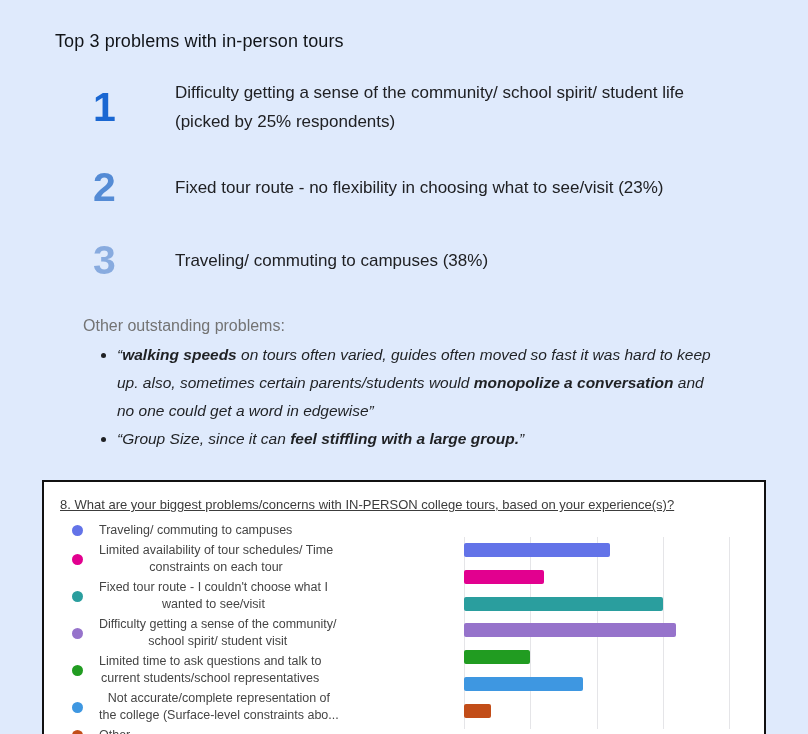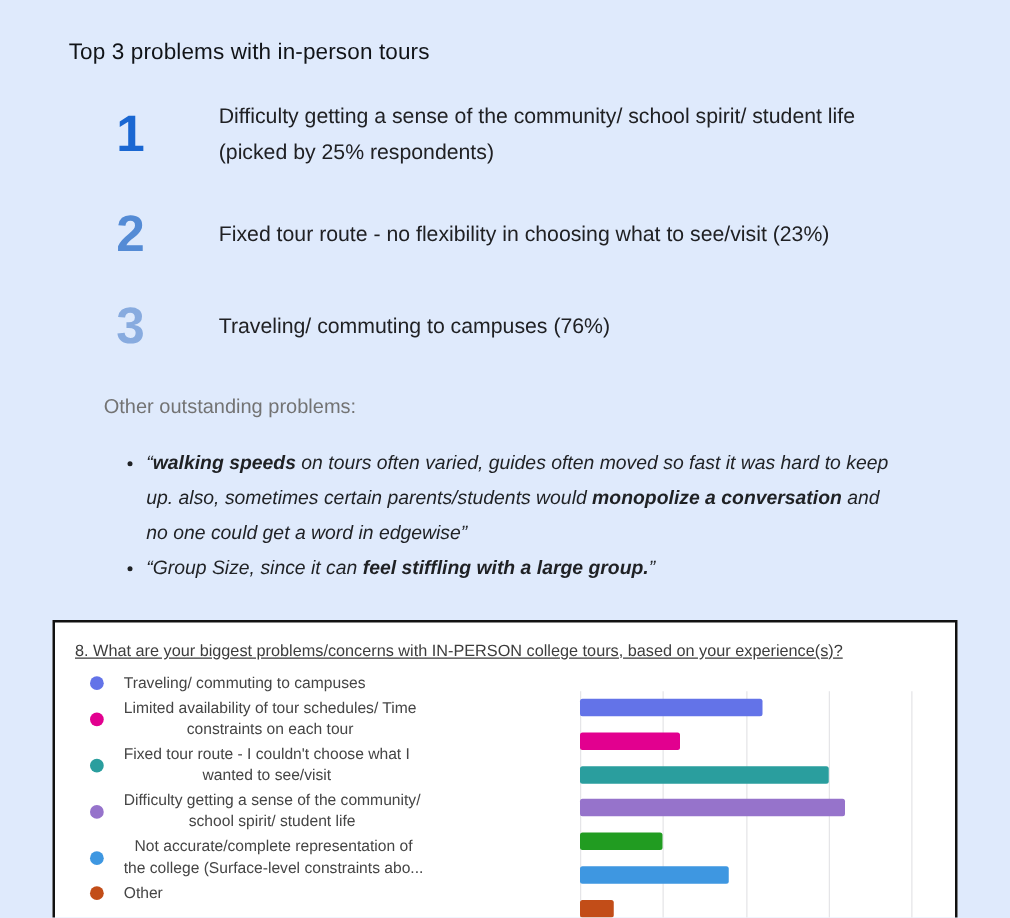--- a/index.html
+++ b/index.html
@@ -28,21 +28,21 @@
     flex: none;
   }
   .rank-text {
     font-size: 17px;
     line-height: 29px;
     max-width: 560px;
     color: #202124;
   }
   .other-section { margin: 33px 0 0 83px; }
   .other-heading { font-size: 16px; line-height: 22px; color: #737373; }
-  .other-list { margin: 20px 0 0 0; padding-left: 34px; max-width: 640px; }
+  .other-list { margin: 4px 0 0 0; padding-left: 34px; max-width: 640px; }
   .other-list li {
     font-style: italic;
     font-size: 15.5px;
     line-height: 28px;
     color: #1f2124;
   }
   .other-list li b { font-weight: 700; }
   .chart-box {
     margin: 27px 0 0 42px;
     width: 724px;
@@ -101,21 +101,21 @@
     <div class="rank-row">
       <div class="rank-num" style="color: rgb(26, 103, 210);">1</div>
       <div class="rank-text">Difficulty getting a sense of the community/ school spirit/ student life (picked by 25% respondents)</div>
     </div>
     <div class="rank-row">
       <div class="rank-num" style="color: rgb(84, 139, 213);">2</div>
       <div class="rank-text">Fixed tour route - no flexibility in choosing what to see/visit (23%)</div>
     </div>
     <div class="rank-row">
       <div class="rank-num" style="color: rgb(136, 171, 223);">3</div>
-      <div class="rank-text">Traveling/ commuting to campuses (76%)</div>
+      <div class="rank-text">Traveling/ commuting to campuses (38%)</div>
     </div>
   </div>
 
   <div class="other-section">
     <div class="other-heading">Other outstanding problems:</div>
     <ul class="other-list" id="bullets">
         <li><span>“</span><b>walking speeds</b><span> on tours often varied, guides often moved so fast it was hard to keep up. also, sometimes certain parents/students would </span><b>monopolize a conversation</b><span> and no one could get a word in edgewise”</span></li>
         <li><span>“Group Size, since it can </span><b>feel stiffling with a large group.</b><span>”</span></li>
       </ul>
   </div>
@@ -134,21 +134,26 @@
 constraints on each tour</span>
           </div>
           <div class="legend-row">
             <span class="dot" style="background: rgb(42, 158, 158);"></span>
             <span class="legend-label">Fixed tour route - I couldn't choose what I
 wanted to see/visit</span>
           </div>
           <div class="legend-row">
             <span class="dot" style="background: rgb(150, 115, 203);"></span>
             <span class="legend-label">Difficulty getting a sense of the community/
-school spirit/ student life</span>
+school spirit/ student visit</span>
+          </div>
+          <div class="legend-row">
+            <span class="dot" style="background: rgb(33, 156, 33);"></span>
+            <span class="legend-label">Limited time to ask questions and talk to
+current students/school representatives</span>
           </div>
           <div class="legend-row">
             <span class="dot" style="background: rgb(62, 151, 225);"></span>
             <span class="legend-label">Not accurate/complete representation of
 the college (Surface-level constraints abo...</span>
           </div>
           <div class="legend-row">
             <span class="dot" style="background: rgb(194, 77, 24);"></span>
             <span class="legend-label">Other</span>
           </div>

